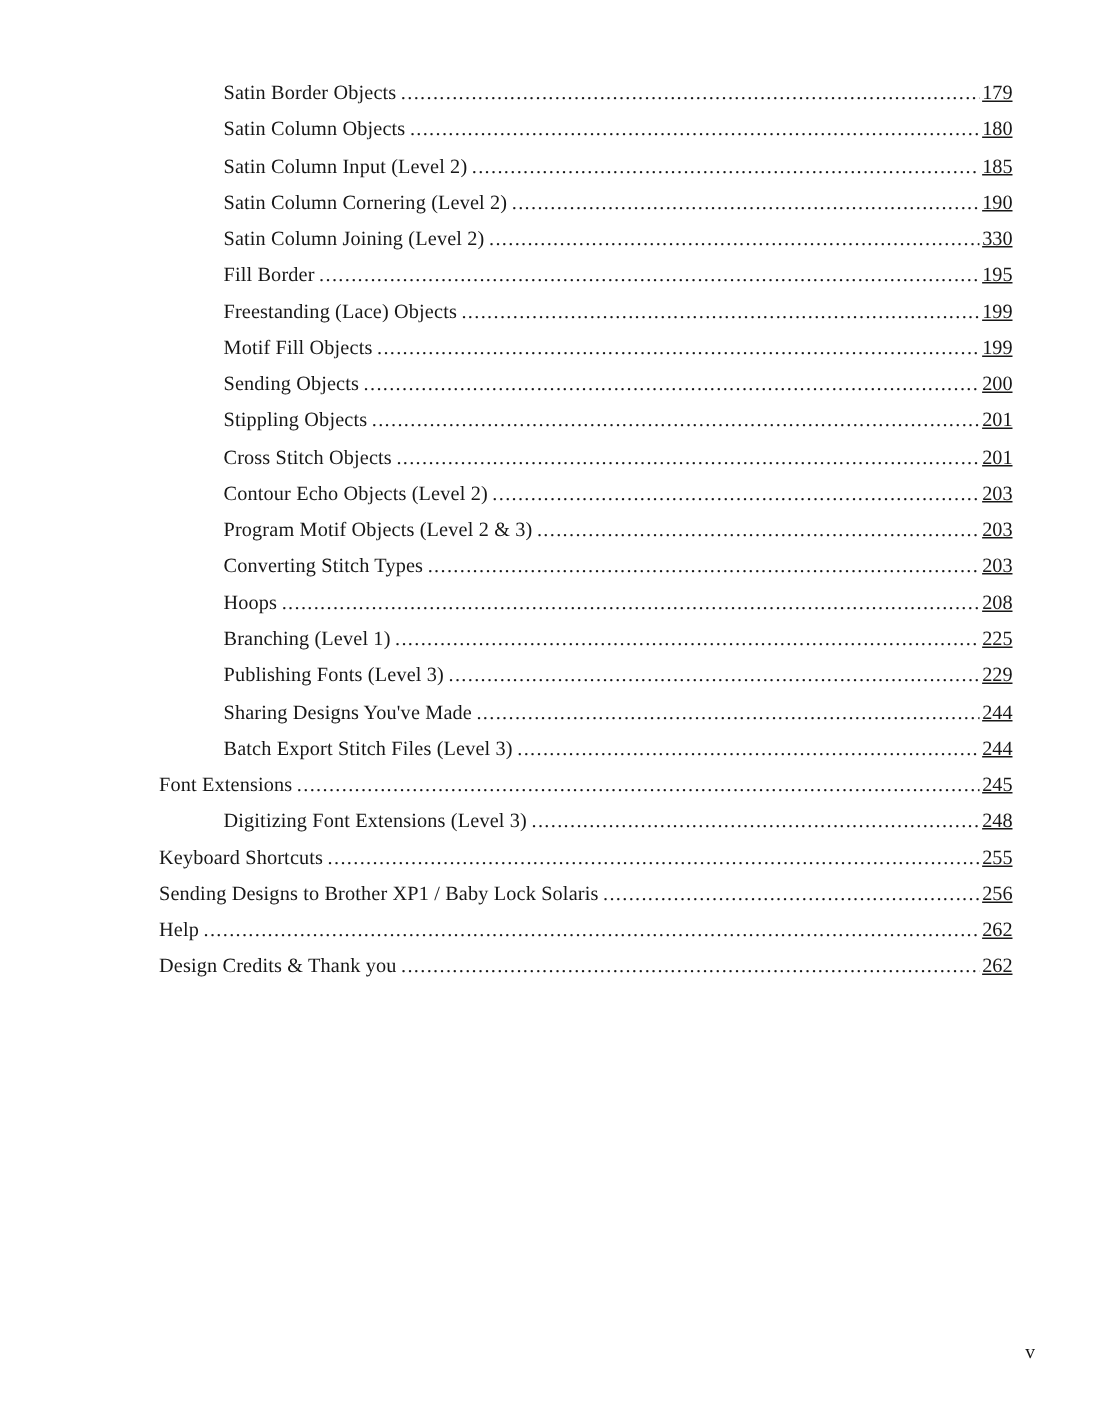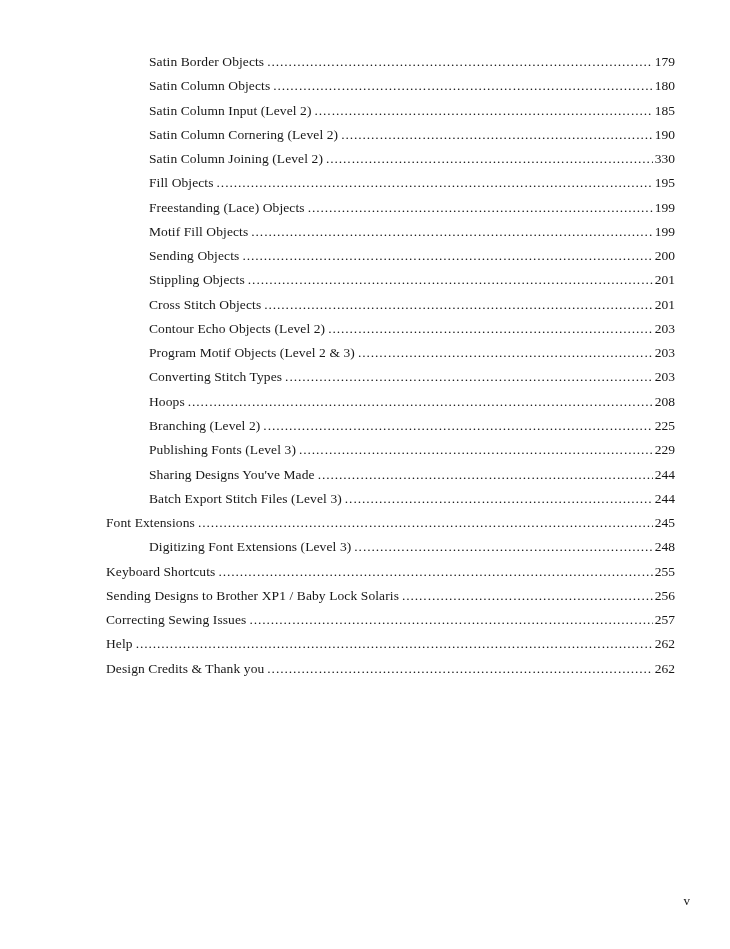--- a/index.html
+++ b/index.html
@@ -45,20 +45,21 @@
   }
   .leader::after {
     content: "....................................................................................................................................................................................................................................";
     letter-spacing: 0.9px;
     font-size: 13.5px;
     color: #171717;
   }
   .toc-page {
     flex: 0 0 auto;
     text-align: right;
+    text-decoration: underline;
   }
   .footer-page-number {
     position: absolute;
     right: 40px;
     top: 893px;
     font-size: 13px;
     color: #171717;
   }
 </style>
 </head>
@@ -91,21 +92,21 @@
     <span class="toc-page">190</span>
   </div>
 
   <div class="toc-row level-1">
     <span class="toc-label">Satin Column Joining (Level 2)</span>
     <span class="leader"></span>
     <span class="toc-page">330</span>
   </div>
 
   <div class="toc-row level-1">
-    <span class="toc-label">Fill Objects</span>
+    <span class="toc-label">Fill Border</span>
     <span class="leader"></span>
     <span class="toc-page">195</span>
   </div>
 
   <div class="toc-row level-1">
     <span class="toc-label">Freestanding (Lace) Objects</span>
     <span class="leader"></span>
     <span class="toc-page">199</span>
   </div>
 
@@ -153,21 +154,21 @@
 
 
   <div class="toc-row level-1">
     <span class="toc-label">Hoops</span>
     <span class="leader"></span>
     <span class="toc-page">208</span>
   </div>
 
 
   <div class="toc-row level-1">
-    <span class="toc-label">Branching (Level 2)</span>
+    <span class="toc-label">Branching (Level 1)</span>
     <span class="leader"></span>
     <span class="toc-page">225</span>
   </div>
 
   <div class="toc-row level-1">
     <span class="toc-label">Publishing Fonts (Level 3)</span>
     <span class="leader"></span>
     <span class="toc-page">229</span>
   </div>
 
@@ -200,25 +201,20 @@
     <span class="leader"></span>
     <span class="toc-page">255</span>
   </div>
 
   <div class="toc-row level-0">
     <span class="toc-label">Sending Designs to Brother XP1 / Baby Lock Solaris</span>
     <span class="leader"></span>
     <span class="toc-page">256</span>
   </div>
 
-  <div class="toc-row level-0">
-    <span class="toc-label">Correcting Sewing Issues</span>
-    <span class="leader"></span>
-    <span class="toc-page">257</span>
-  </div>
 
   <div class="toc-row level-0">
     <span class="toc-label">Help</span>
     <span class="leader"></span>
     <span class="toc-page">262</span>
   </div>
 
   <div class="toc-row level-0">
     <span class="toc-label">Design Credits &amp; Thank you</span>
     <span class="leader"></span>

